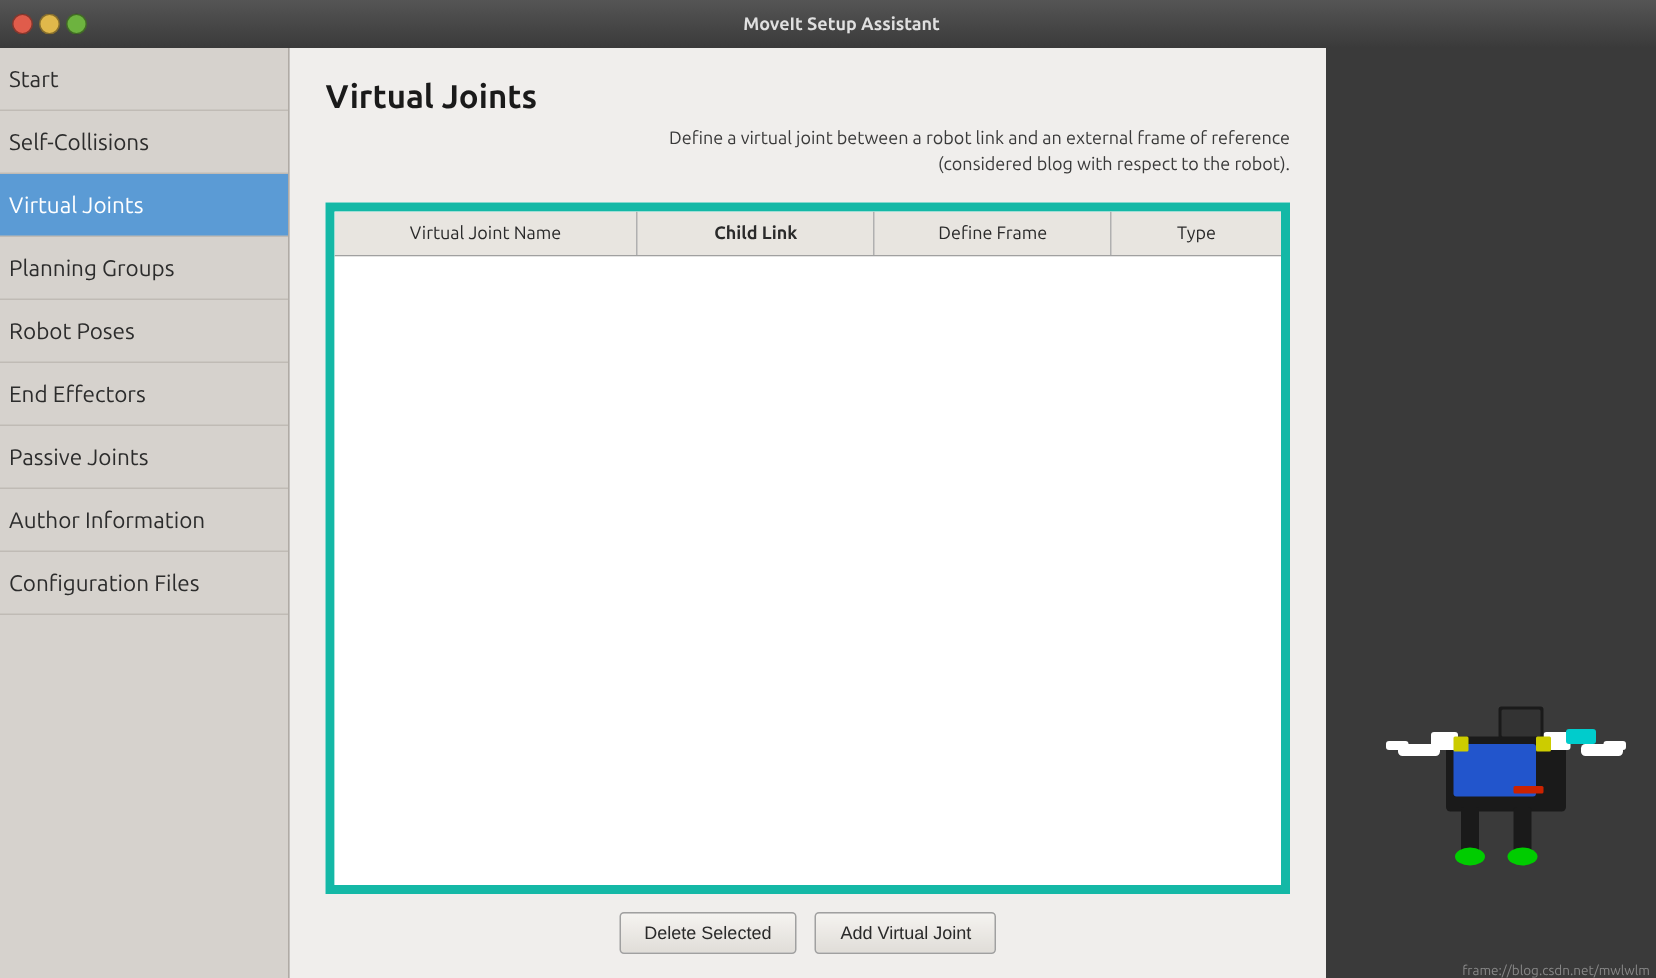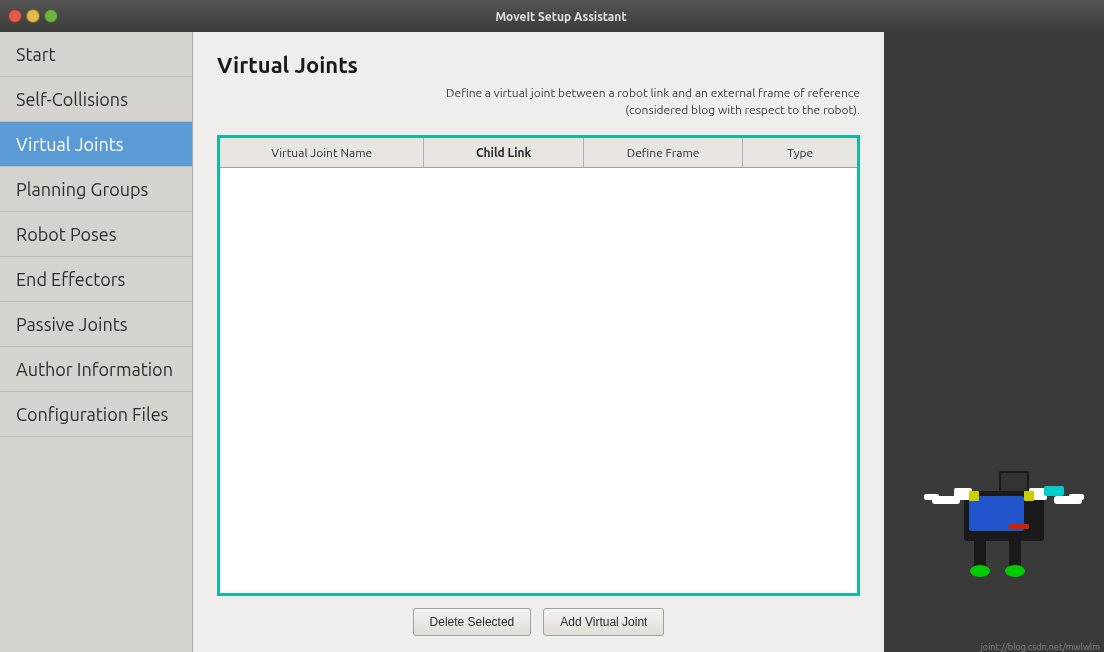--- a/index.html
+++ b/index.html
@@ -47,24 +47,24 @@
     }
     .sidebar {
       width: 193px;
       background: #d6d2cd;
       border-right: 1px solid #b0aba5;
       display: flex;
       flex-direction: column;
       flex-shrink: 0;
     }
     .sidebar-item {
-      padding: 12px 16px;
+      padding: 12px 6px;
       cursor: pointer;
       color: #2c2c2c;
-      font-size: 18px;
+      font-size: 15px;
       border-bottom: 1px solid #c0bbb5;
     }
     .sidebar-item.active {
       background: #5b9bd5;
       color: white;
     }
     .main-content {
       flex: 1;
       background: #f0eeec;
       display: flex;
@@ -79,21 +79,21 @@
     }
     .page-description {
       font-size: 12px;
       color: #3a3a3a;
       margin-bottom: 16px;
       line-height: 1.4;
       text-align: right;
     }
     .table-container {
       flex: 1;
-      border: 3px solid #14b8a6;
+      border: 6px solid #14b8a6;
       background: white;
       overflow: hidden;
       display: flex;
       flex-direction: column;
     }
     .table-header {
       display: flex;
       background: #e8e5e0;
       border-bottom: 1px solid #a0a0a0;
     }
@@ -252,15 +252,15 @@
         <rect x="60" y="102" width="12" height="30" fill="#1a1a1a" rx="2"></rect>
         <rect x="95" y="102" width="12" height="30" fill="#1a1a1a" rx="2"></rect>
 
         <ellipse cx="66" cy="135" rx="10" ry="6" fill="#00cc00"></ellipse>
         <ellipse cx="101" cy="135" rx="10" ry="6" fill="#00cc00"></ellipse>
 
         <rect x="10" y="58" width="15" height="6" fill="white" rx="2"></rect>
         <rect x="155" y="58" width="15" height="6" fill="white" rx="2"></rect>
       </svg>
     </div>
-    <div class="watermark">joint://blog.csdn.net/mwlwlm</div>
+    <div class="watermark">frame://blog.csdn.net/mwlwlm</div>
   </div>
 </div>
 
 </body></html>

